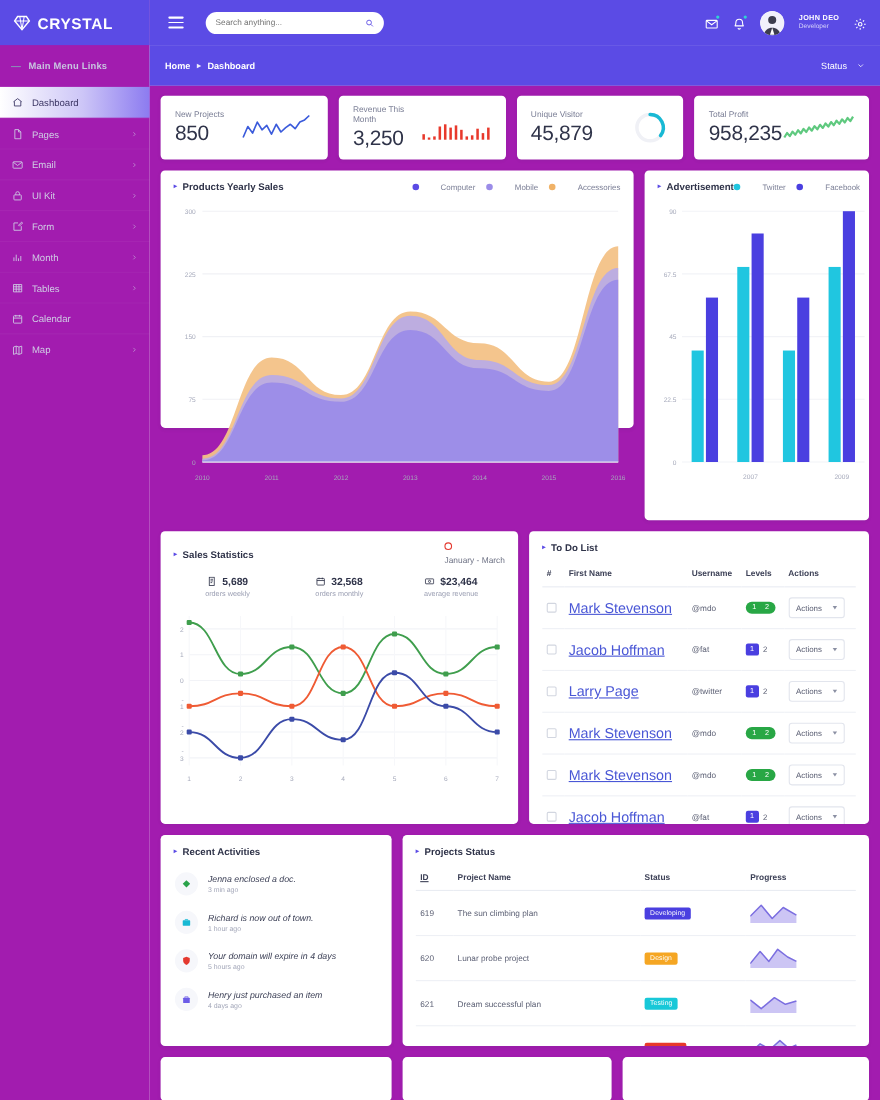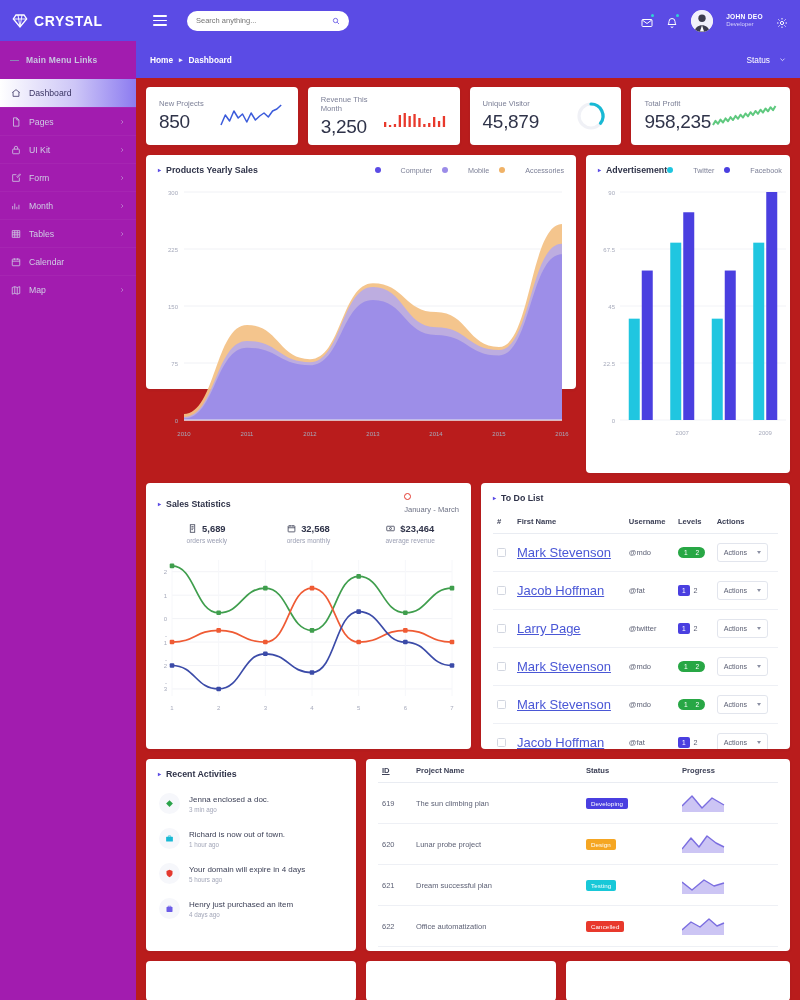--- a/index.html
+++ b/index.html
@@ -61,21 +61,21 @@
   .user-meta { line-height: 1.25; }
   .user-name { color: #fff; font-size: 6.6px; font-weight: bold; letter-spacing: .3px; }
   .user-role { color: #d7d3fa; font-size: 6px; }
 
   .breadcrumbbar { height: 37px; background: #5b4be5; display: flex; align-items: center; padding: 0 14px; }
   .crumbs { display: flex; align-items: center; gap: 6px; color: #fff; font-size: 8.3px; font-weight: bold; }
   .crumb-sep { font-size: 7px; opacity: .9; }
   .lang { margin-left: auto; display: flex; align-items: center; gap: 9px; color: #fff; font-size: 8.3px; }
   .lang .chev { width: 7px; height: 7px; }
 
-  .content { flex: 1; background: #b91c1c; padding: 9px 10px 0 10px; overflow: hidden; }
+  .content { flex: 1; background: #a21caf; padding: 9px 10px 0 10px; overflow: hidden; }
   .row { display: flex; gap: 10px; margin-bottom: 10px; }
   .card { background: #fff; border-radius: 4px; box-shadow: 0 1px 3px rgba(40,50,80,.08); }
 
   
   .stat { flex: 1; height: 58px; display: flex; align-items: center; justify-content: space-between; padding: 0 13px; }
   .stat-label { font-size: 7.6px; color: #7b7f96; margin-bottom: 3px; }
   .stat-value { font-size: 19px; color: #2f3349; font-weight: 400; letter-spacing: -.3px; }
   .stat-vis { width: 66px; height: 32px; display: flex; align-items: center; justify-content: flex-end; }
 
   
@@ -121,21 +121,21 @@
 
   .status-badge { display: inline-block; color: #fff; font-size: 6.2px; padding: 2px 5px; border-radius: 2px; letter-spacing: .1px; }
 
   
   .act { display: flex; align-items: center; gap: 9px; padding: 7px 13px; }
   .act-ic {
     width: 21px; height: 21px; border-radius: 50%; background: #f6f7fb;
     display: flex; align-items: center; justify-content: center; flex: 0 0 21px;
   }
   .act-ic svg { width: 9px; height: 9px; }
-  .act-title { font-size: 8px; color: #3d4157; }
+  .act-title { font-size: 8px; color: #3d4157; font-style: italic; }
   .act-time { font-size: 6.3px; color: #a2a6b8; margin-top: 2px; }
 
   .axis-lbl { font-size: 6px; fill: #a6aabb; font-family: "Liberation Sans", sans-serif; }
 </style>
 </head>
 <body>
 
 <div class="app">
 
   <aside class="sidebar">
@@ -157,20 +157,30 @@
             <path d="M5 10v10h14V10"></path>
           </svg>
           <span class="lbl">Dashboard</span>
         </div>
         <div class="nav-item">
           <svg class="ic" viewBox="0 0 24 24" fill="none" stroke="currentColor" stroke-width="1.9" stroke-linejoin="round">
             <path d="M6 2h8l5 5v15H6z"></path>
             <path d="M14 2v5h5"></path>
           </svg>
           <span class="lbl">Pages</span>
+          <svg class="chev" viewBox="0 0 24 24" fill="none" stroke="currentColor" stroke-width="2.6">
+            <path d="M9 5l7 7-7 7"></path>
+          </svg>
+        </div>
+        <div class="nav-item">
+          <svg class="ic" viewBox="0 0 24 24" fill="none" stroke="currentColor" stroke-width="1.9" stroke-linejoin="round">
+            <rect x="2" y="5" width="20" height="14" rx="1.5"></rect>
+            <path d="M2.5 6l9.5 7 9.5-7"></path>
+          </svg>
+          <span class="lbl">Email</span>
           <svg class="chev" viewBox="0 0 24 24" fill="none" stroke="currentColor" stroke-width="2.6">
             <path d="M9 5l7 7-7 7"></path>
           </svg>
         </div>
         <div class="nav-item">
           <svg class="ic" viewBox="0 0 24 24" fill="none" stroke="currentColor" stroke-width="1.9" stroke-linejoin="round">
             <rect x="4" y="10" width="16" height="11" rx="1.5"></rect>
             <path d="M8 10V7a4 4 0 018 0v3"></path>
           </svg>
           <span class="lbl">UI Kit</span>
@@ -729,20 +739,26 @@
                 </span>
                 <span>
                   <div class="act-title">Henry just purchased an item</div>
                   <div class="act-time">4 days ago</div>
                 </span>
               </div>
             </div>
         </div>
 
         <div class="card" style="flex:1; height:192px; overflow:hidden;">
+          <div class="panel-head">
+            <div class="panel-title">
+              <span class="tri">▸</span>
+              <span>Projects Status</span>
+            </div>
+          </div>
           <div class="tbl-wrap">
             <table>
               <thead>
                   <tr id="proj-head">
                     <th style="width: 34px; text-decoration: underline;">ID</th>
                     <th style="width: 170px;">Project Name</th>
                     <th>Status</th>
                     <th>Progress</th>
                   </tr>
                 </thead>

